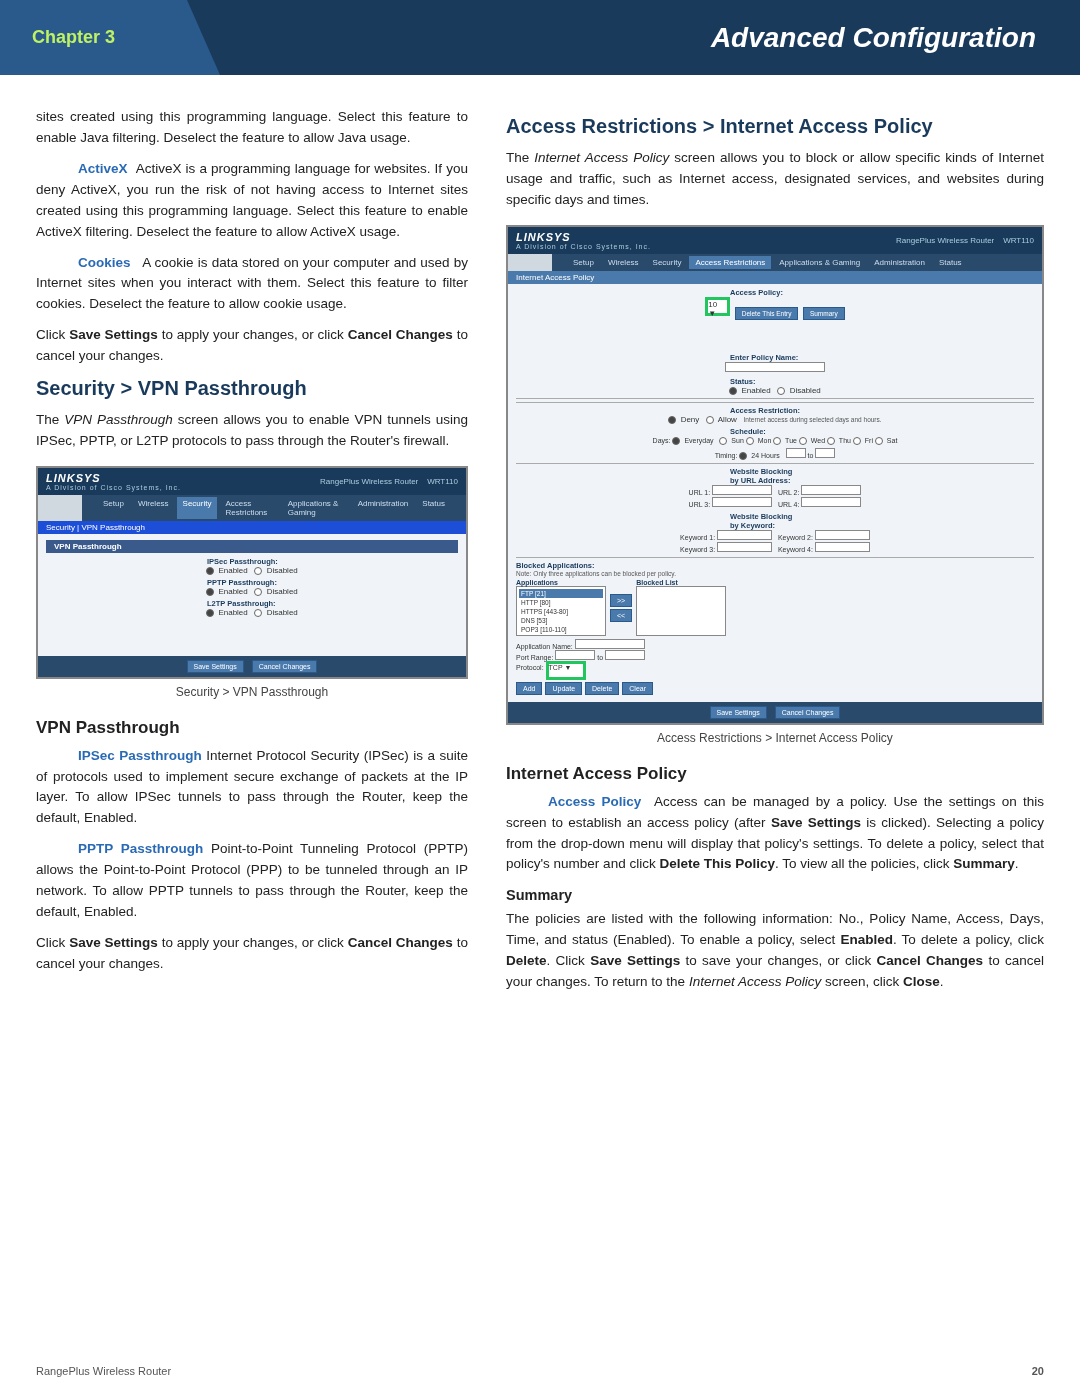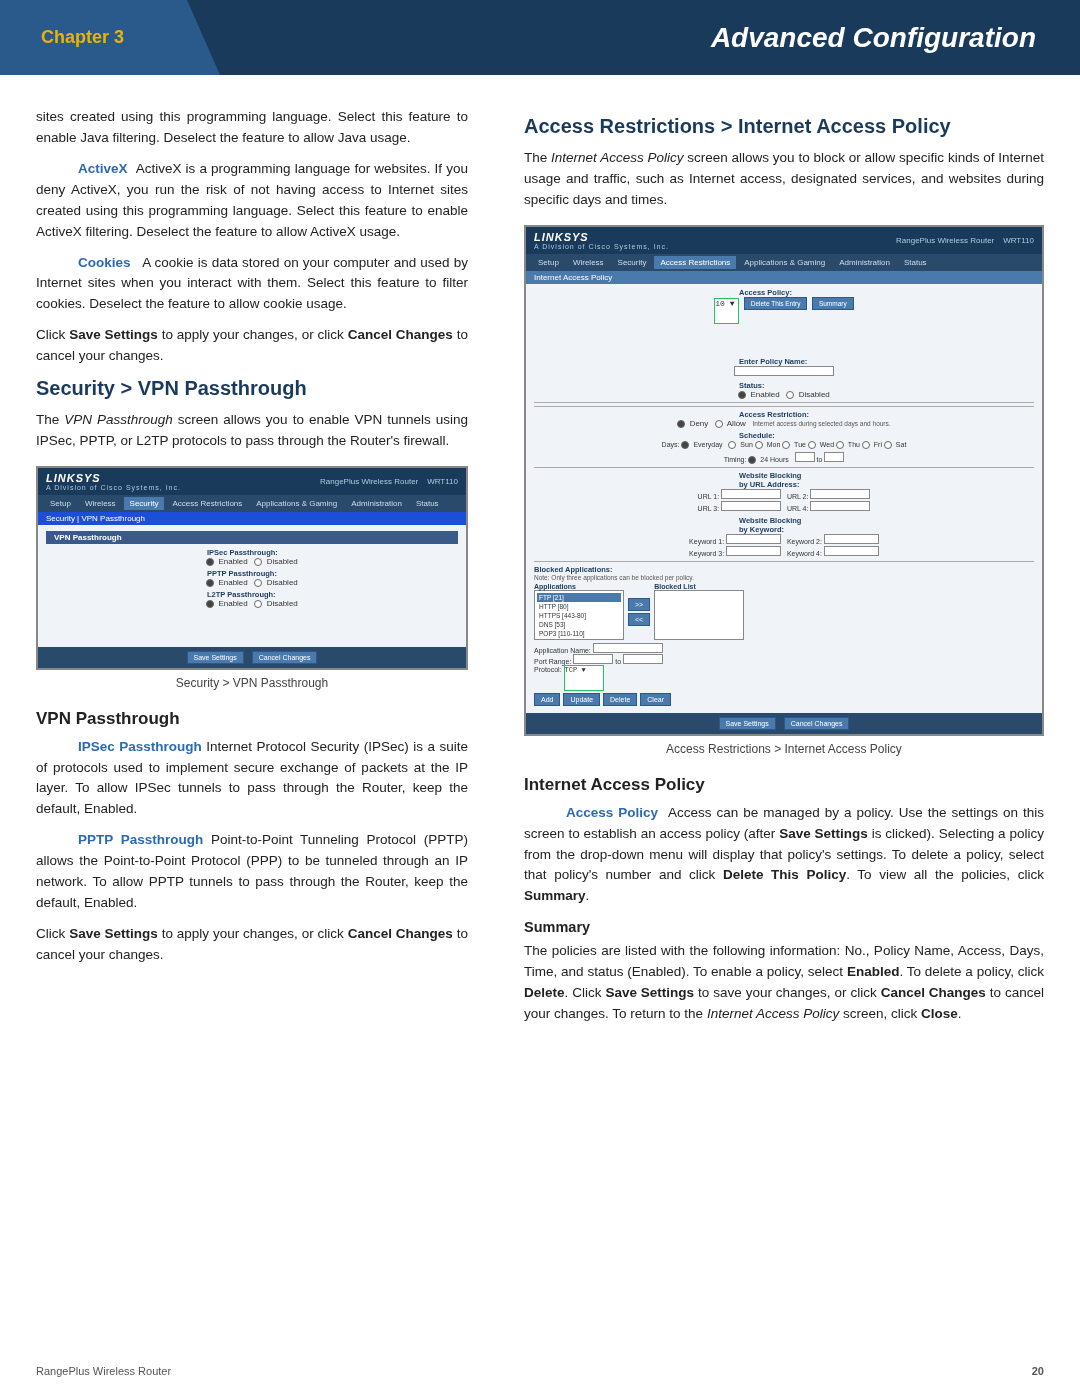--- a/index.html
+++ b/index.html
@@ -16,24 +16,24 @@
     
     .page-header {
       display: flex;
       align-items: stretch;
       height: 75px;
       background: #1a3a5c;
       position: relative;
     }
     .chapter-tab {
       background: #2a5a8c;
-      color: #eab308;
+      color: #bef264;
       font-size: 18px;
       font-weight: bold;
-      padding: 0 41px;
+      padding: 0 32px;
       display: flex;
       align-items: center;
       clip-path: polygon(0 0, 85% 0, 100% 100%, 0% 100%);
       padding-right: 60px;
       min-width: 220px;
     }
     .header-title {
       flex: 1;
       display: flex;
       align-items: center;
@@ -43,21 +43,21 @@
     .header-title span {
       color: #fff;
       font-size: 28px;
       font-weight: bold;
       font-style: italic;
     }
 
     
     .page-content {
       display: flex;
-      gap: 18px;
+      gap: 0;
       padding: 32px 36px 40px 36px;
     }
     .col-left {
       flex: 0 0 460px;
       padding-right: 28px;
     }
     .col-right {
       flex: 1;
       padding-left: 10px;
     }
@@ -130,22 +130,23 @@
       letter-spacing: 1px;
     }
     .linksys-logo span { font-size: 7px; display: block; color: #acd; font-style: normal; font-weight: normal; }
     .linksys-model {
       color: #acd;
       font-size: 8px;
     }
     .linksys-nav {
       background: #2a4a6c;
       display: flex;
-      padding: 2px 6px;
+      padding: 2px 15px;
       gap: 2px;
+      margin-left: 44px;
     }
     .linksys-nav-tab {
       color: #cde;
       font-size: 8px;
       padding: 2px 6px;
       cursor: default;
     }
     .linksys-nav-tab.active {
       background: #4a7aac;
       color: #fff;
@@ -180,25 +181,24 @@
     }
     .linksys-input {
       background: #fff;
       border: 1px solid #888;
       height: 10px;
       width: 80px;
       display: inline-block;
     }
     .linksys-select {
       background: #fff;
-      border: 1px solid #22c55e;
-      height: 26px;
+      border: 3px solid #22c55e;
+      height: 19px;
       width: 30px;
       display: inline-block;
-      font-family: Liberation Mono, monospace;
     }
     .linksys-radio { display: inline-block; width: 8px; height: 8px; border: 1px solid #666; border-radius: 50%; margin-right: 2px; background: #fff; vertical-align: middle; }
     .linksys-radio.checked { background: #444; }
     .linksys-footer {
       background: #2a4a6c;
       display: flex;
       justify-content: center;
       gap: 8px;
       padding: 4px;
     }

